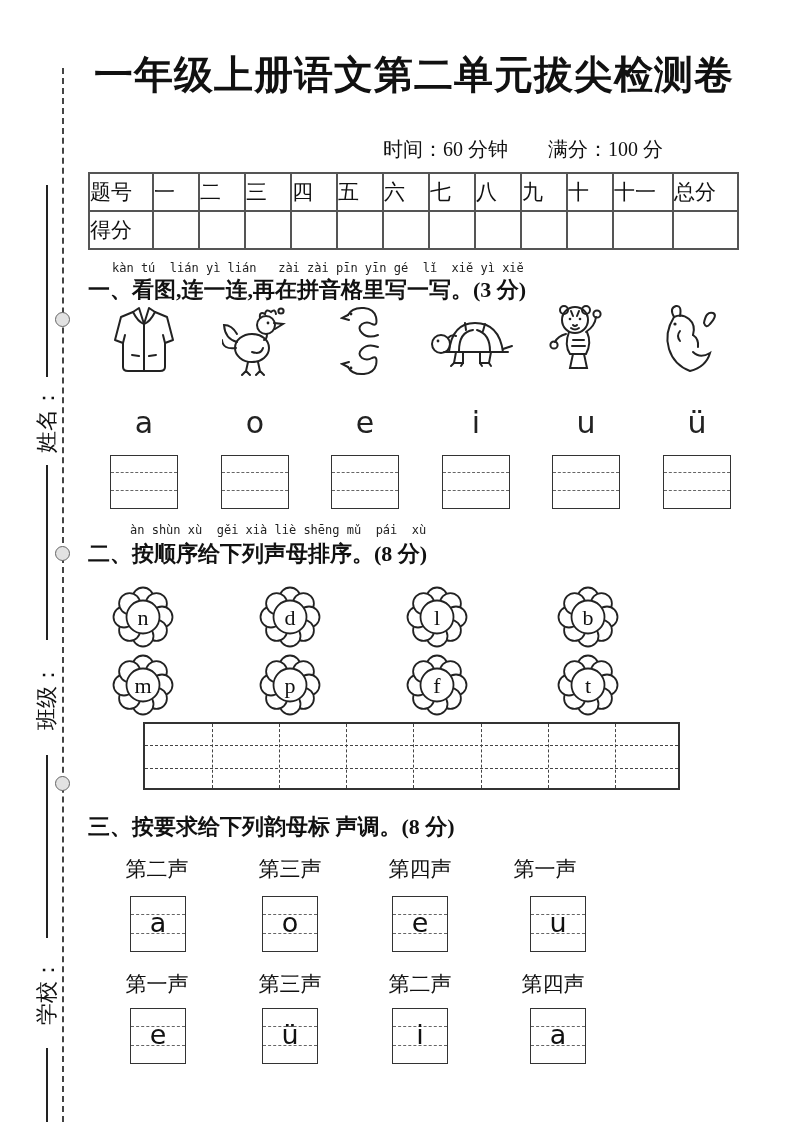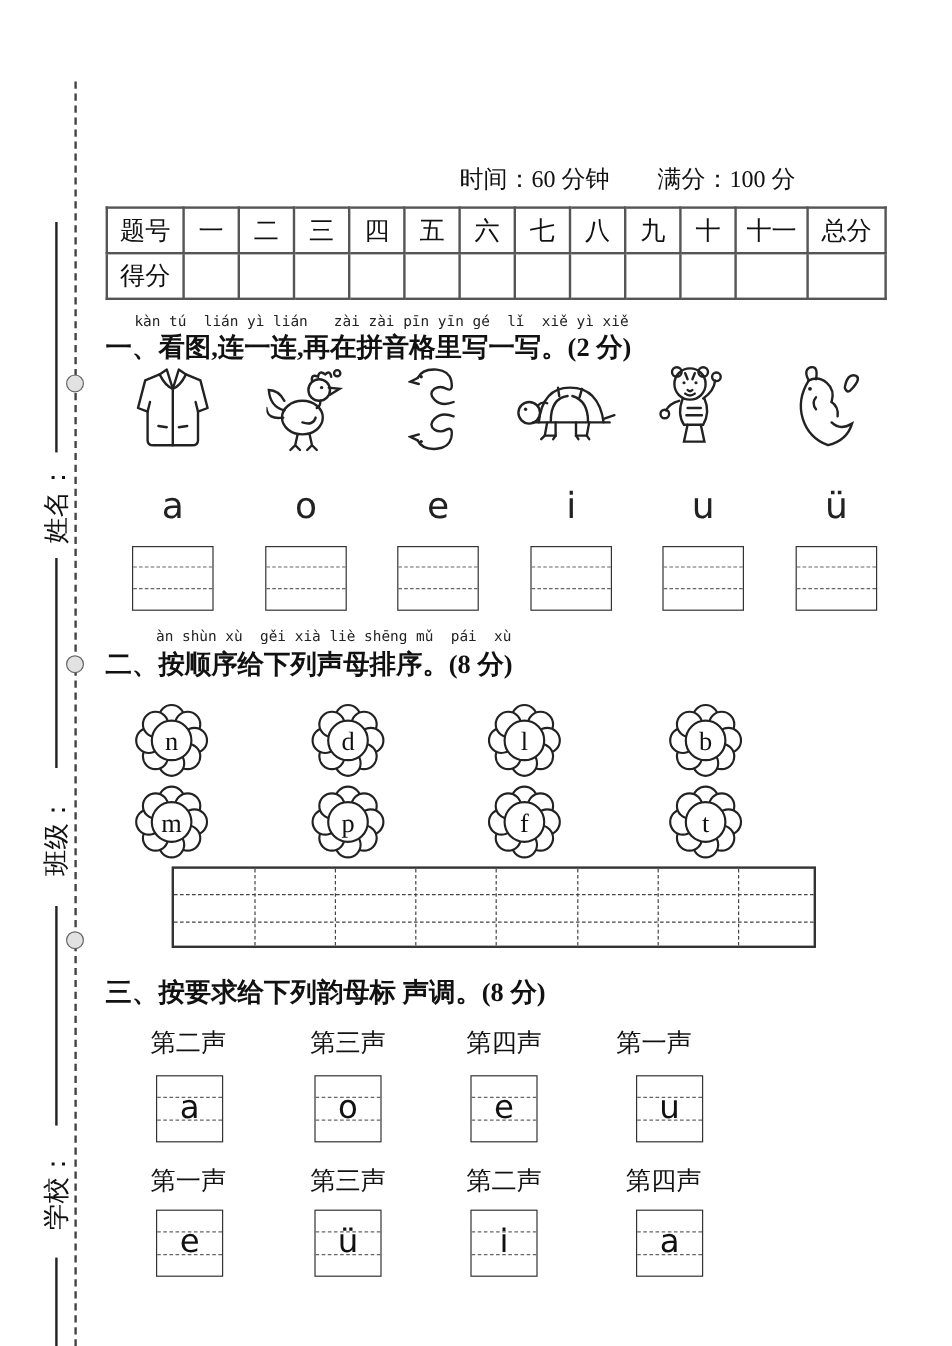--- a/index.html
+++ b/index.html
@@ -16,21 +16,21 @@
   .side-label {
     position:absolute; left:-8px; width:110px; height:26px; line-height:26px;
     text-align:center; font-size:22px; transform:rotate(-90deg);
   }
   
   .title { position:absolute; left:88px; top:48px; width:652px; text-align:center;
            font-size:39px; font-weight:900; letter-spacing:1px; white-space:nowrap; }
   .meta  { position:absolute; left:383px; top:136px; font-size:20px; white-space:nowrap; }
   
   table.score { position:absolute; left:88px; top:172px; border-collapse:collapse; table-layout:fixed; }
-  table.score td { border:2px solid #555; text-align:center; font-size:21px; height:38px; padding:0; background:#fff; }
+  table.score td { border:2px solid #555; font-size:21px; height:38px; padding:0; background:#fff; }
   
   .pinyin { position:absolute; font-family:"DejaVu Sans Mono", monospace; font-size:12px;
             color:#222; white-space:pre;text-align:center; }
   .heading { position:absolute; font-size:22px; font-weight:bold; white-space:nowrap; }
   
   .pic { position:absolute; }
   .pic svg, .flower svg { display:block; }
   .flower { position:absolute; }
   .flower text { font-family:"Liberation Serif", serif; font-size:22px; }
   
@@ -63,20 +63,21 @@
   <div class="hole" style="top:776px;"></div>
 
   <div class="seg" style="top:185px;height:192px;"></div>
   <div class="side-label" style="top:407px;">姓名：</div>
   <div class="seg" style="top:465px;height:175px;"></div>
   <div class="side-label" style="top:684px;">班级：</div>
   <div class="seg" style="top:755px;height:183px;"></div>
   <div class="side-label" style="top:979px;">学校：</div>
   <div class="seg" style="top:1048px;height:74px;"></div>
 
+  <div class="title">一年级上册语文第二单元拔尖检测卷</div>
   <div class="meta">时间：60 分钟　　满分：100 分</div>
 
   <table class="score">
     <colgroup>
       <col style="width:64px">
         <col style="width:46px">
         <col style="width:46px">
         <col style="width:46px">
       <col style="width:46px">
         <col style="width:46px">
@@ -116,21 +117,21 @@
           <td></td>
       <td></td>
           <td></td>
       <td></td>
           <td></td>
     </tr>
   </tbody>
     </table>
 
   <div class="pinyin" style="left:112px; top:261px;">kàn tú  lián yì lián   zài zài pīn yīn gé  lǐ  xiě yì xiě</div>
-  <div class="heading" style="left:88px; top:275px;">一、看图,连一连,再在拼音格里写一写。(2 分)</div>
+  <div class="heading" style="left:88px; top:275px;">一、看图,连一连,再在拼音格里写一写。(3 分)</div>
 
   <div class="pic" style="left:110px; top:305px;">
     <svg width="68" height="72" viewBox="0 0 68 72" fill="none" stroke="#222" stroke-width="2" stroke-linejoin="round" stroke-linecap="round">
       <path d="M23 7 L11 12 L5 35 L13 38 L13 62 Q13 66 18 66 L50 66 Q55 66 55 62 L55 38 L63 35 L57 12 L45 7"></path>
       <path d="M23 7 Q28 17 34 19 Q40 17 45 7"></path>
       <path d="M23 7 L29 3 L34 19 L39 3 L45 7"></path>
       <line x1="34" y1="19" x2="34" y2="66"></line>
       <path d="M13 38 L15 30 M55 38 L53 30"></path>
       <path d="M22 50 l7 1 M46 50 l-7 1"></path>
     </svg>

